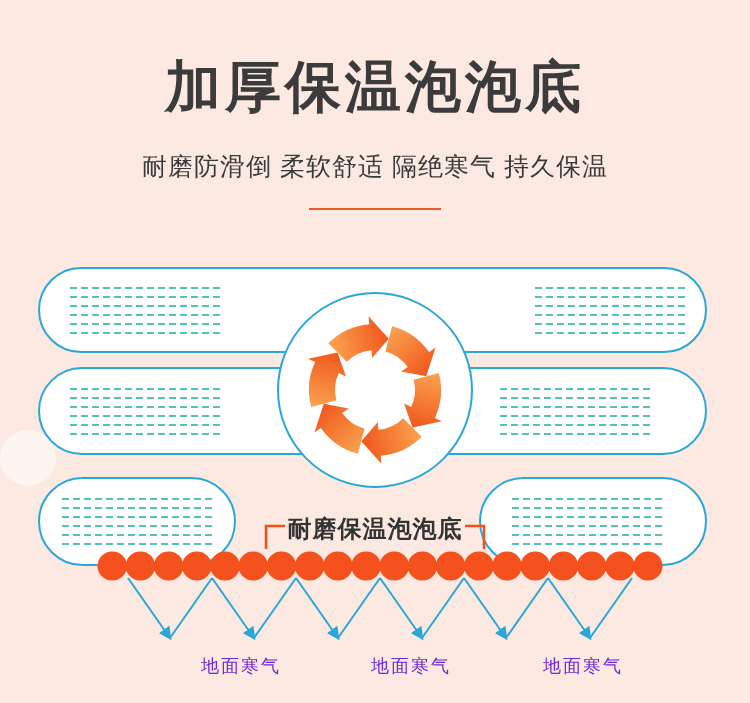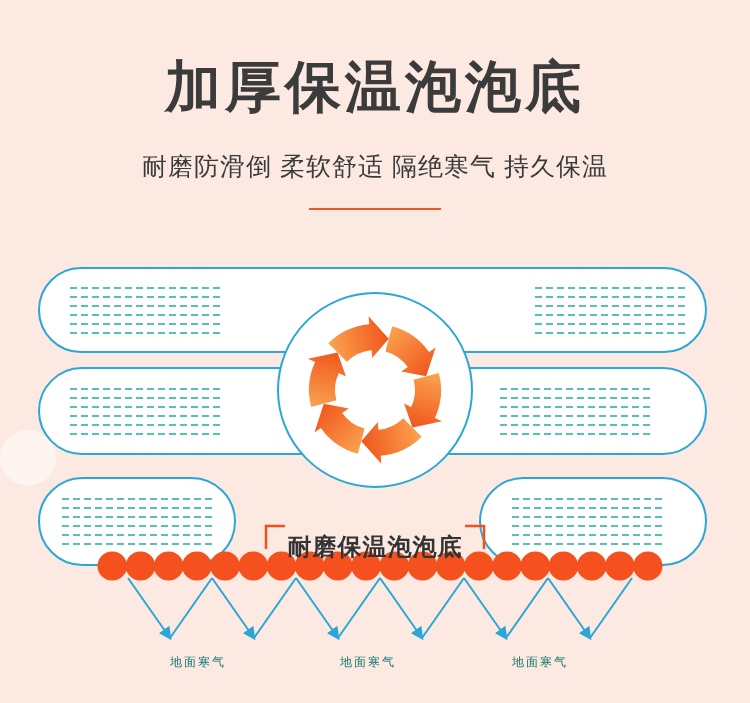--- a/index.html
+++ b/index.html
@@ -23,28 +23,28 @@
     letter-spacing:1px;
   }
   .title-divider {
     position:absolute; top:208px; left:50%; margin-left:-66px;
     width:132px; height:2px; background:#e95a26;
   }
   .diagram-svg {
     position:absolute; top:0; left:0; width:750px; height:703px;
   }
   .bubble-sole-label {
-    position:absolute; top:531px; left:0; width:100%;
+    position:absolute; top:513px; left:0; width:100%;
     text-align:center;
     font-size:24px; font-weight:bold; color:#333333;
     letter-spacing:1px;
   }
   .cold-air-label {
     position:absolute; top:654px;
-    font-size:12px; color:#0f766e; letter-spacing:2px;
+    font-size:18px; color:#6d28d9; letter-spacing:2px;margin-left:31px;
   }
   .cold-air-label.l1 { left:170px; }
   .cold-air-label.l2 { left:340px; }
   .cold-air-label.l3 { left:512px; }
 </style>
 </head>
 <body>
 
 <div class="stage">
 

